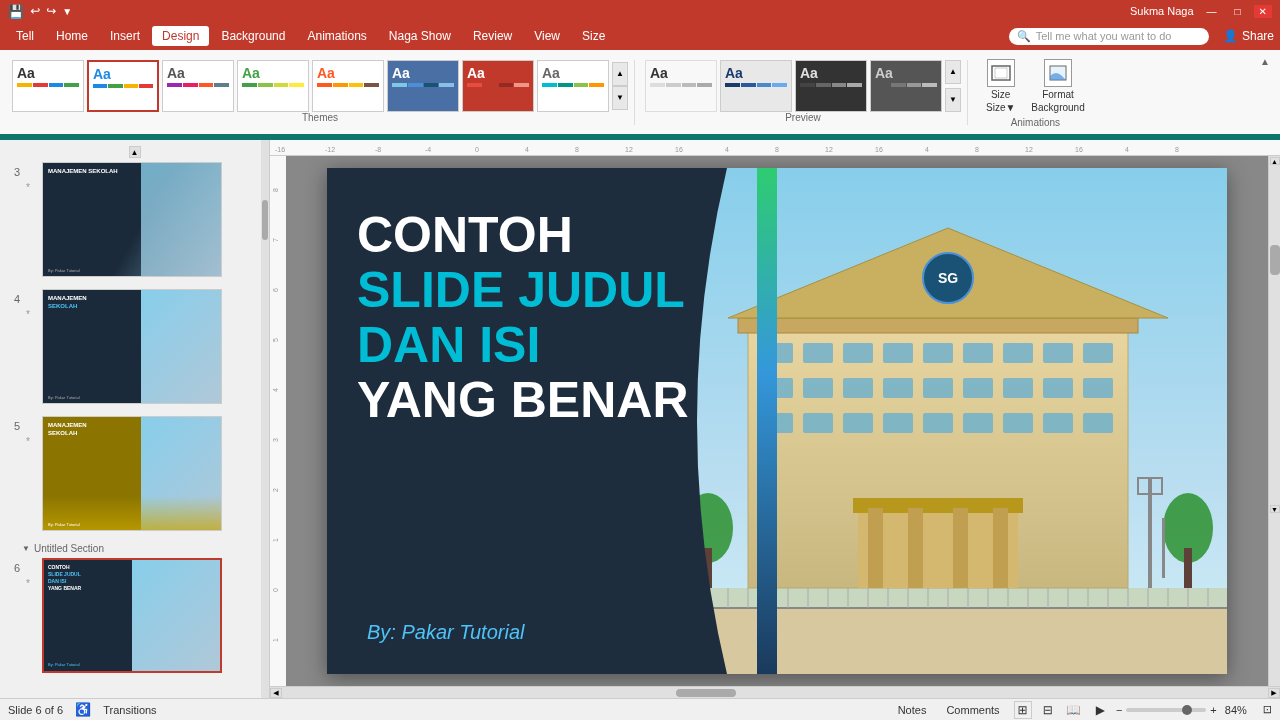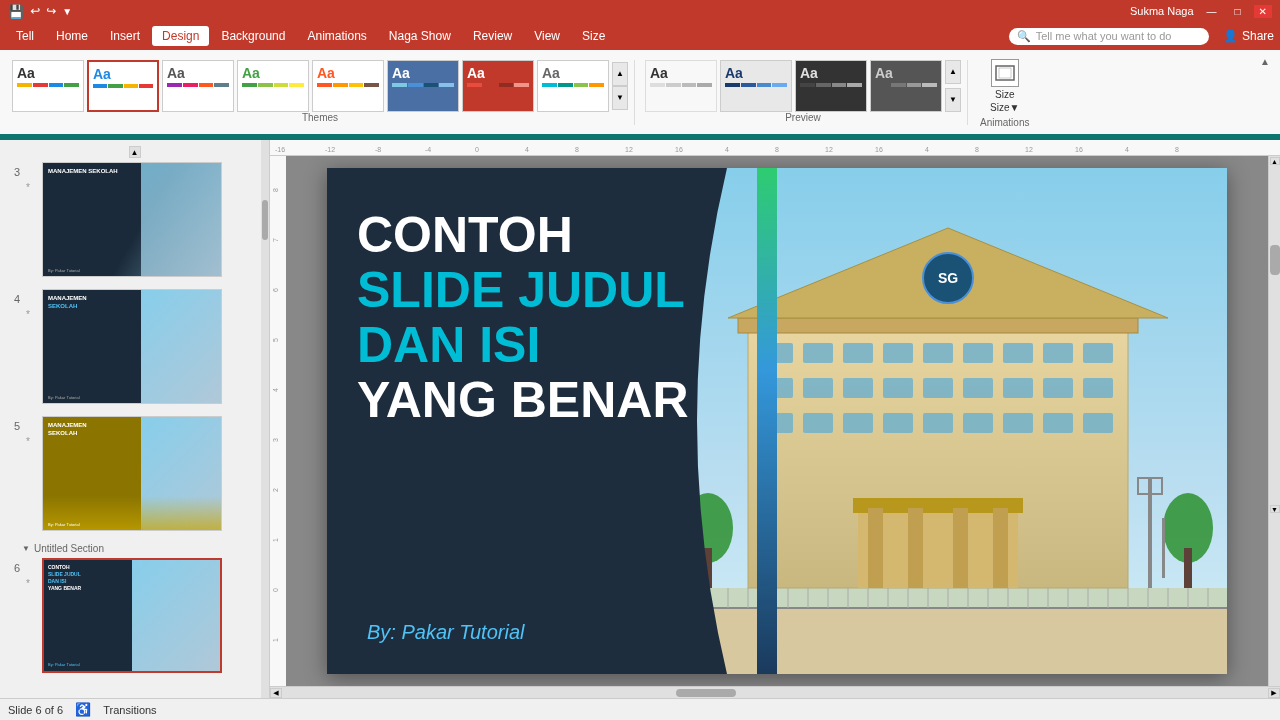--- a/index.html
+++ b/index.html
@@ -575,20 +575,30 @@
     <div class="customize-btns">
       <div class="customize-btn">
         <div class="customize-icon">
           <svg width="20" height="18" viewBox="0 0 20 18">
             <rect x="1" y="2" width="18" height="14" fill="none" stroke="#666" stroke-width="1.5"></rect>
             <rect x="4" y="4" width="12" height="10" fill="white" stroke="#999" stroke-width="0.5"></rect>
           </svg>
         </div>
         <span class="customize-label">Size</span>
         <span class="customize-label">Size▼</span>
+      </div>
+      <div class="customize-btn">
+        <div class="customize-icon">
+          <svg width="20" height="18" viewBox="0 0 20 18">
+            <rect x="2" y="2" width="16" height="14" fill="#e8f4fd" stroke="#666" stroke-width="1"></rect>
+            <path d="M2 12 Q8 6 14 12 Q17 15 18 16 L2 16 Z" fill="#4a90d9" opacity="0.7"></path>
+          </svg>
+        </div>
+        <span class="customize-label">Format</span>
+        <span class="customize-label">Background</span>
       </div>
     </div>
     <span class="ribbon-group-label">Animations</span>
   </div>
 
   <div class="collapse-btn">▲</div>
 </div>
 
 <div id="main">
 
@@ -859,13 +869,32 @@
       </div>
       <div style="width:12px; height:10px; background:#e0e0e0; border:1px solid #ccc; display:flex; align-items:center; justify-content:center; font-size:7px; cursor:pointer;">▶</div>
     </div>
   </div>
 </div>
 
 <div id="statusbar">
   <span>Slide 6 of 6</span>
   <span style="font-size:13px; cursor:pointer;">♿</span>
   <span>Transitions</span>
+  <div id="statusbar-right">
+    <span style="cursor:pointer; padding:2px 6px; border-radius:2px;">Notes</span>
+    <span style="cursor:pointer; padding:2px 6px;">Comments</span>
+
+    <span style="cursor:pointer; font-size:12px; padding:1px 3px; border:1px solid #ccc;">⊞</span>
+    <span style="cursor:pointer; font-size:12px; padding:1px 3px;">⊟</span>
+    <span style="cursor:pointer; font-size:12px; padding:1px 3px;">📖</span>
+    <span style="cursor:pointer; font-size:12px; padding:1px 3px;">▶</span>
+
+    <div class="zoom-bar">
+      <span style="cursor:pointer; font-size:11px;">−</span>
+      <div class="zoom-track">
+        <div class="zoom-thumb"></div>
+      </div>
+      <span style="cursor:pointer; font-size:11px;">+</span>
+    </div>
+    <span style="cursor:pointer; font-size:11px; min-width:30px;">84%</span>
+    <span style="cursor:pointer; font-size:11px;">⊡</span>
+  </div>
 </div>
 
 </body></html>

